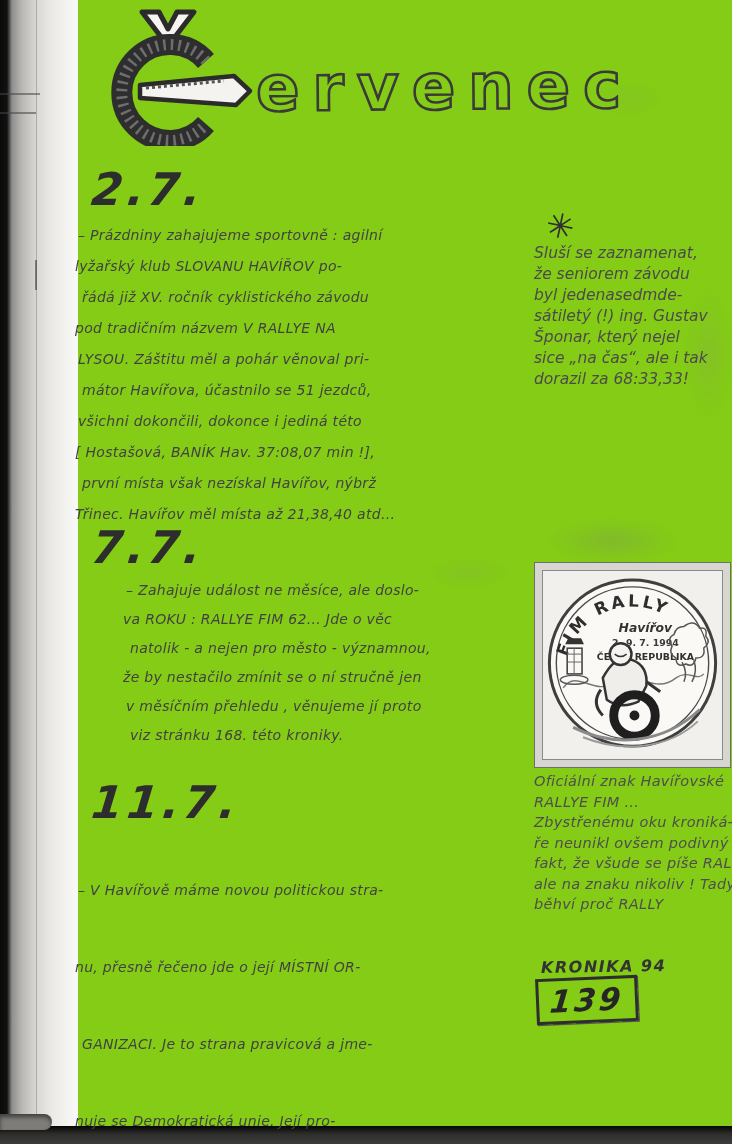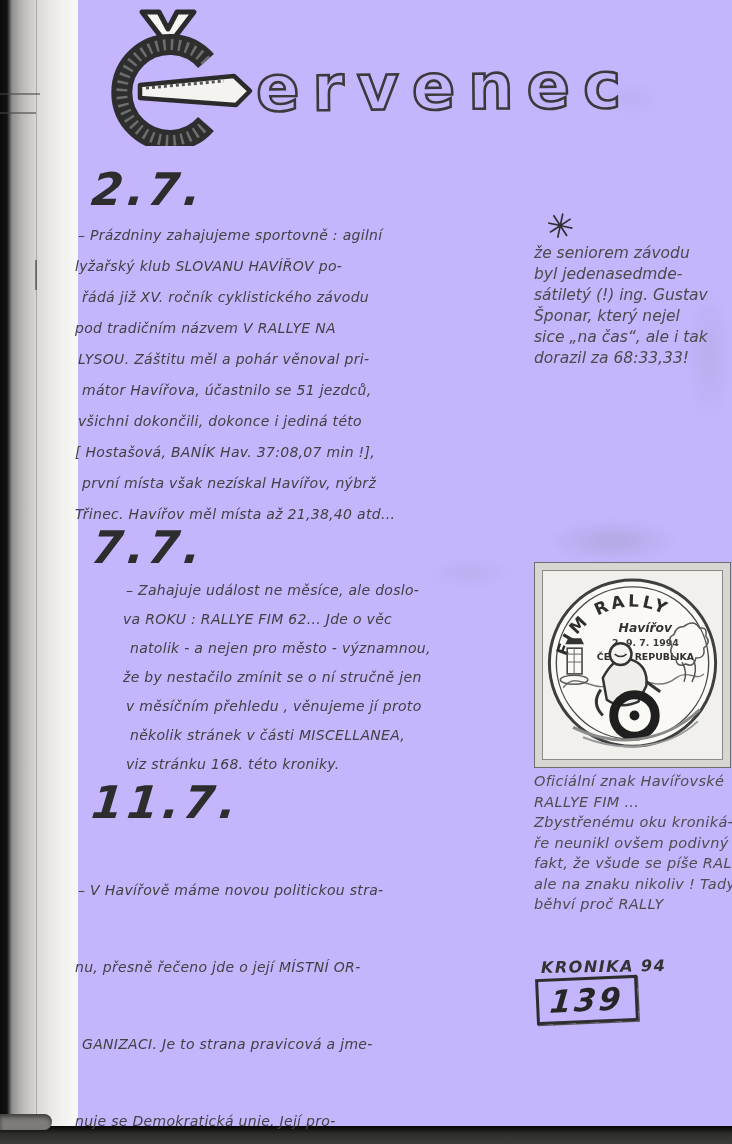--- a/index.html
+++ b/index.html
@@ -1,18 +1,18 @@
 <!DOCTYPE html>
 <html><head>
 <meta charset="utf-8">
 <style>
   html,body{margin:0;padding:0;background:#e8e8e6;}
   #page{
     position:relative;width:732px;height:1144px;overflow:hidden;
-    background:#c4b5fd;
+    background:#84cc16;
     font-family:"DejaVu Sans",sans-serif;
   }
   
   .binding{
     position:absolute;left:0;top:0;width:78px;height:1144px;z-index:1;
     background:linear-gradient(to right,#0a0a0a 0px,#111 7px,#8f8f8d 12px,#b9b8b5 22px,#d8d7d4 36px,#ebeae7 52px,#f8f8f6 76px);
   }
   .binding-crease{position:absolute;left:36px;top:0;width:1px;height:1144px;background:rgba(90,90,90,.35);z-index:2;}
   .scan-line{position:absolute;left:0;height:2px;background:rgba(70,70,70,.55);z-index:2;}
   .scan-dash{position:absolute;left:35px;top:260px;width:2px;height:30px;background:rgba(60,60,60,.6);z-index:2;}
@@ -125,36 +125,36 @@
       <div class="tline">LYSOU. Záštitu měl a pohár věnoval pri-</div>
       <div class="tline">mátor Havířova, účastnilo se 51 jezdců,</div>
       <div class="tline">všichni dokončili, dokonce i jediná této</div>
       <div class="tline">[ Hostašová, BANÍK Hav. 37:08,07 min !],</div>
       <div class="tline">první místa však nezískal Havířov, nýbrž</div>
       <div class="tline">Třinec. Havířov měl místa až 21,38,40 atd...</div>
     </div>
 
     <div class="note-marker">✳</div>
     <div class="side-note hw">
+      <div class="tline">Sluší se zaznamenat,</div>
       <div class="tline">že seniorem závodu</div>
       <div class="tline">byl jedenasedmde-</div>
       <div class="tline">sátiletý (!) ing. Gustav</div>
       <div class="tline">Šponar, který nejel</div>
       <div class="tline">sice „na čas“, ale i tak</div>
       <div class="tline">dorazil za 68:33,33!</div>
     </div>
 
     <div class="date-head" style="left:92px;top:521px;">7.7.</div>
     <div class="para p2 hw" style="top:576px;margin-left:48px;">
       <div class="tline">– Zahajuje událost ne měsíce, ale doslo-</div>
       <div class="tline">va ROKU : RALLYE FIM 62... Jde o věc</div>
       <div class="tline">natolik - a nejen pro město - významnou,</div>
       <div class="tline">že by nestačilo zmínit se o ní stručně jen</div>
       <div class="tline">v měsíčním přehledu , věnujeme jí proto</div>
-      <div class="tline">několik stránek v části MISCELLANEA,</div>
       <div class="tline">viz stránku 168. této kroniky.</div>
     </div>
 
     <div class="stamp-box">
       <div class="stamp-inner">
         <svg width="180" height="188" viewBox="0 0 180 190">
           <circle cx="90" cy="93" r="84" fill="#faf9f5" stroke="#3f3f3f" stroke-width="3"></circle>
           <circle cx="90" cy="93" r="77" fill="none" stroke="#4a4a4a" stroke-width="1.4"></circle>
           <defs>
               <path id="arcp" d="M 22,104 A 68,68 0 0 1 158,104" fill="none"></path>

